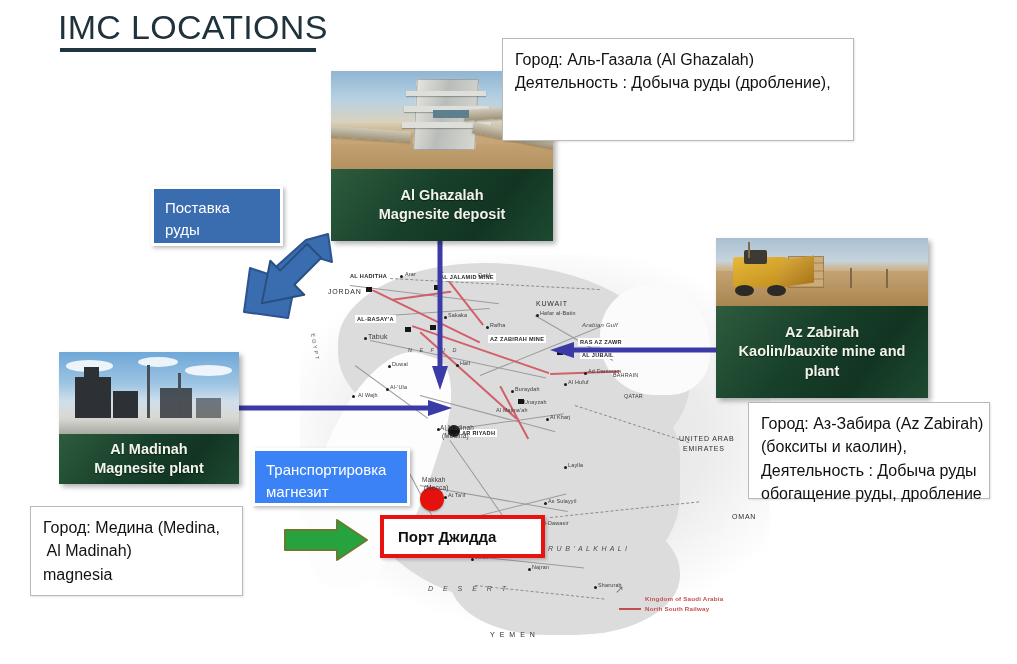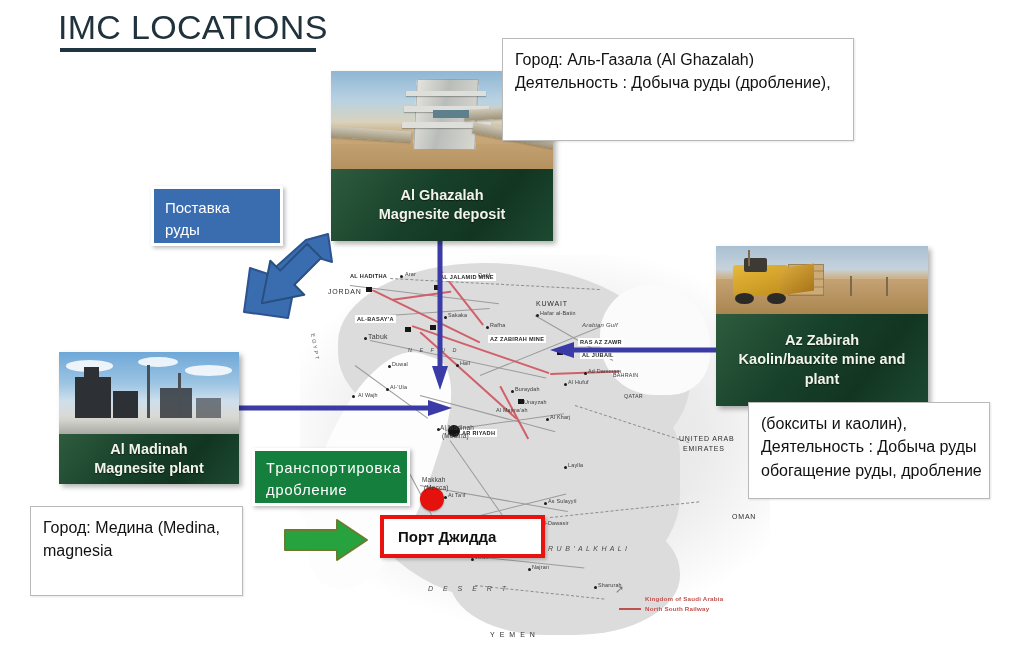--- a/index.html
+++ b/index.html
@@ -130,21 +130,21 @@
 
   
   .proclabel{
     color:#ffffff;font-size:15px;line-height:1.45;
     padding:8px 11px;box-sizing:border-box;
     border:3px solid #ffffff;
     box-shadow:2px 2px 4px rgba(0,0,0,.28);
     font-family:"Liberation Sans", sans-serif;
   }
   #supply-box{background:#3a6cb0;}
-  #transport-box{background:#15803d;font-family:Liberation Mono, monospace;}
+  #transport-box{background:#3b82f6;}
 
   
   #port-box{
     background:#ffffff;border:4px solid #e8130f;box-sizing:border-box;
     display:flex;align-items:center;
     padding-left:14px;
     font-size:15px;font-weight:bold;color:#111;
     box-shadow:2px 2px 3px rgba(0,0,0,.2);
   }
 
@@ -368,21 +368,21 @@
     <div class="belt" style="left:64%;top:52%;width:42%;transform:rotate(11deg);"></div>
     <div class="belt" style="left:60%;top:40%;width:40%;transform:rotate(-3deg);"></div>
     <div class="abs" style="left:46%;top:40%;width:16%;height:8%;background:#5d7f8e;"></div>
   </div>
   <div class="green" style="width:222px;height:72px;flex-direction:column;">
     <div>Al Ghazalah</div>
     <div>Magnesite deposit</div>
   </div>
 </div>
 
-<div class="abs card" style="left:716px;top:246px;width:212px;height:160px;">
+<div class="abs card" style="left:716px;top:238px;width:212px;height:160px;">
   <div class="photo ph-zabirah" style="width:212px;height:68px;">
     <div class="ground"></div>
     <div class="stack"></div>
     <div class="loader-body"></div>
     <div class="loader-cab"></div>
     <div class="bucket"></div>
     <div class="wheel" style="left:9%;"></div>
     <div class="wheel" style="left:24%;"></div>
     <div class="pole" style="left:15%;top:6%;height:24%;"></div>
     <div class="pole" style="left:63%;top:44%;height:30%;"></div>
@@ -415,34 +415,36 @@
   </div>
 </div>
 
 <div class="abs proclabel" id="supply-box" style="left:151px;top:186px;width:132px;height:60px;">
   <div>Поставка</div>
   <div>руды</div>
 </div>
 
 <div class="abs proclabel" id="transport-box" style="left:252px;top:448px;width:158px;height:58px;">
   <div>Транспортировка</div>
-  <div>дробление</div>
+  <div>магнезит</div>
 </div>
 
 <div class="abs" id="port-box" style="left:380px;top:515px;width:165px;height:43px;">
   <span>Порт Джидда</span>
 </div>
 
 <div class="abs callout" style="left:502px;top:38px;width:352px;height:103px;">
   <div>Город: Аль-Газала (Al Ghazalah)</div>
   <div>Деятельность : Добыча руды (дробление),</div>
 </div>
 
 <div class="abs callout" style="left:748px;top:402px;width:242px;height:97px;">
+  <div>Город: Аз-Забира (Az Zabirah)</div>
   <div>(бокситы и каолин),</div>
   <div>Деятельность : Добыча руды</div>
   <div>обогащение руды, дробление</div>
 </div>
 
 <div class="abs callout" style="left:30px;top:506px;width:213px;height:90px;">
   <div>Город: Медина (Medina,</div>
+  <div> Al Madinah)</div>
   <div>magnesia</div>
 </div>
 
 </body></html>

